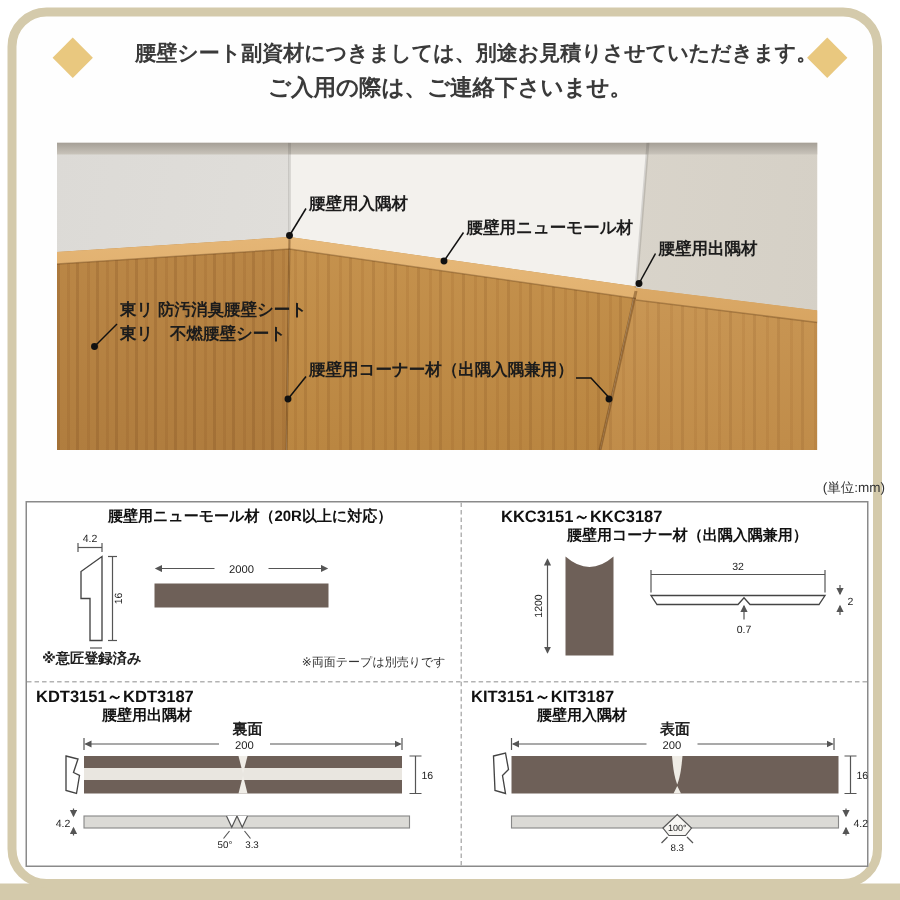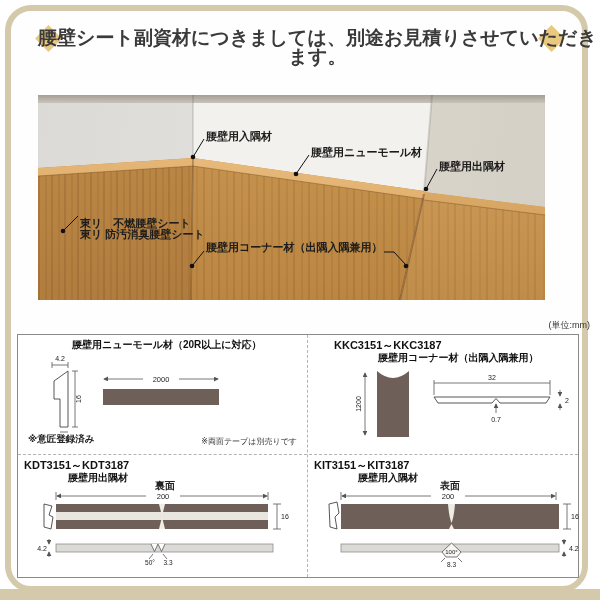--- a/index.html
+++ b/index.html
@@ -3,21 +3,21 @@
 <meta charset="utf-8">
 <style>
   html,body{margin:0;padding:0;background:#fff;}
   *{box-sizing:border-box;}
   body{font-family:"Liberation Sans","DejaVu Sans",sans-serif;}
   .page{position:relative;width:600px;height:600px;background:#fff;overflow:hidden;}
   .bottom-strip{position:absolute;left:0;top:589px;width:600px;height:11px;background:#d4caab;}
   .card{position:absolute;left:5px;top:5px;width:583px;height:587px;border:6px solid #d4caab;border-radius:26px;background:#fefefe;}
   .diamond{position:absolute;width:19px;height:19px;background:#e9c87f;transform:rotate(45deg);}
   .notice{position:absolute;left:0;top:28px;width:600px;text-align:center;color:#3a3a3a;font-weight:bold;}
-  .notice .l1{font-size:19px;line-height:1.0;padding-left:35px;}
+  .notice .l1{font-size:14px;line-height:1.0;padding-left:35px;}
   .notice .l2{font-size:15px;line-height:1.0;margin-top:9px;}
 
   
   .photo{position:absolute;left:38px;top:95px;width:507px;height:205px;background:#f3f1ed;overflow:hidden;}
   .ph-top-band{position:absolute;left:0;top:0;width:100%;height:8px;background:linear-gradient(#a49e95,#c9c4bb);}
   .wall-left{position:absolute;inset:0;background:linear-gradient(100deg,#dcdad6,#e9e7e3);clip-path:polygon(0px 0px,155px 0px,155px 63px,0px 73px);}
   .wall-column{position:absolute;inset:0;background:linear-gradient(95deg,#e3ded5,#d5d0c6);clip-path:polygon(394px 0px,507px 0px,507px 112px,386px 97px);}
   .wood{position:absolute;inset:0;}
   .wood-left{background:linear-gradient(175deg,#c08c4a,#ad7a3c),repeating-linear-gradient(90deg,rgba(120,75,25,.14) 0 2px,transparent 2px 7px,rgba(150,100,45,.10) 7px 9px,transparent 9px 13px);background-blend-mode:multiply;clip-path:polygon(0px 73px,155px 63px,153px 205px,0px 205px);}
   .wood-back{background:linear-gradient(178deg,#cb9854,#b98540),repeating-linear-gradient(90deg,rgba(120,75,25,.12) 0 2px,transparent 2px 8px,rgba(160,110,50,.10) 8px 10px,transparent 10px 15px);background-blend-mode:multiply;clip-path:polygon(155px 63px,386px 96px,362px 205px,153px 205px);}
@@ -56,20 +56,21 @@
 <div class="page">
 
   <div class="bottom-strip"></div>
   <div class="card"></div>
 
   <div class="diamond" style="left:39px;top:29px;"></div>
   <div class="diamond" style="left:542px;top:29px;"></div>
 
   <div class="notice">
     <div class="l1">腰壁シート副資材につきましては、別途お見積りさせていただきます。</div>
+    <div class="l2">ご入用の際は、ご連絡下さいませ。</div>
   </div>
 
   <div class="photo">
     <div class="wall-left"></div>
     <div class="wall-column"></div>
     <div class="wood wood-left"></div>
     <div class="wood wood-back"></div>
     <div class="wood wood-col"></div>
     <div class="wood trim-left"></div>
     <div class="wood trim-back"></div>
@@ -98,21 +99,21 @@
 
       <circle cx="154" cy="171" r="2.3" fill="#111"></circle>
       <line x1="154" y1="171" x2="166" y2="156" stroke="#111" stroke-width="1"></line>
       <polyline points="346,157 356,157 368,170" stroke="#111" stroke-width="1" fill="none"></polyline>
       <circle cx="368" cy="171" r="2.3" fill="#111"></circle>
     </svg>
 
     <div class="callout" style="left:168px;top:36px;">腰壁用入隅材</div>
     <div class="callout" style="left:273px;top:52px;">腰壁用ニューモール材</div>
     <div class="callout" style="left:401px;top:66px;">腰壁用出隅材</div>
-    <div class="callout" style="left:42px;top:107px;margin-top:27px;">東リ 防汚消臭腰壁シート</div>
+    <div class="callout" style="left:42px;top:107px;">東リ 防汚消臭腰壁シート</div>
     <div class="callout" style="left:42px;top:123px;text-align:center;">東リ　不燃腰壁シート</div>
     <div class="callout" style="left:168px;top:147px;">腰壁用コーナー材（出隅入隅兼用）</div>
   </div>
 
   <div class="tbl-unit">(単位:mm)</div>
 
   <div class="tbl">
     <div class="div-v"></div>
     <div class="div-h"></div>
 

